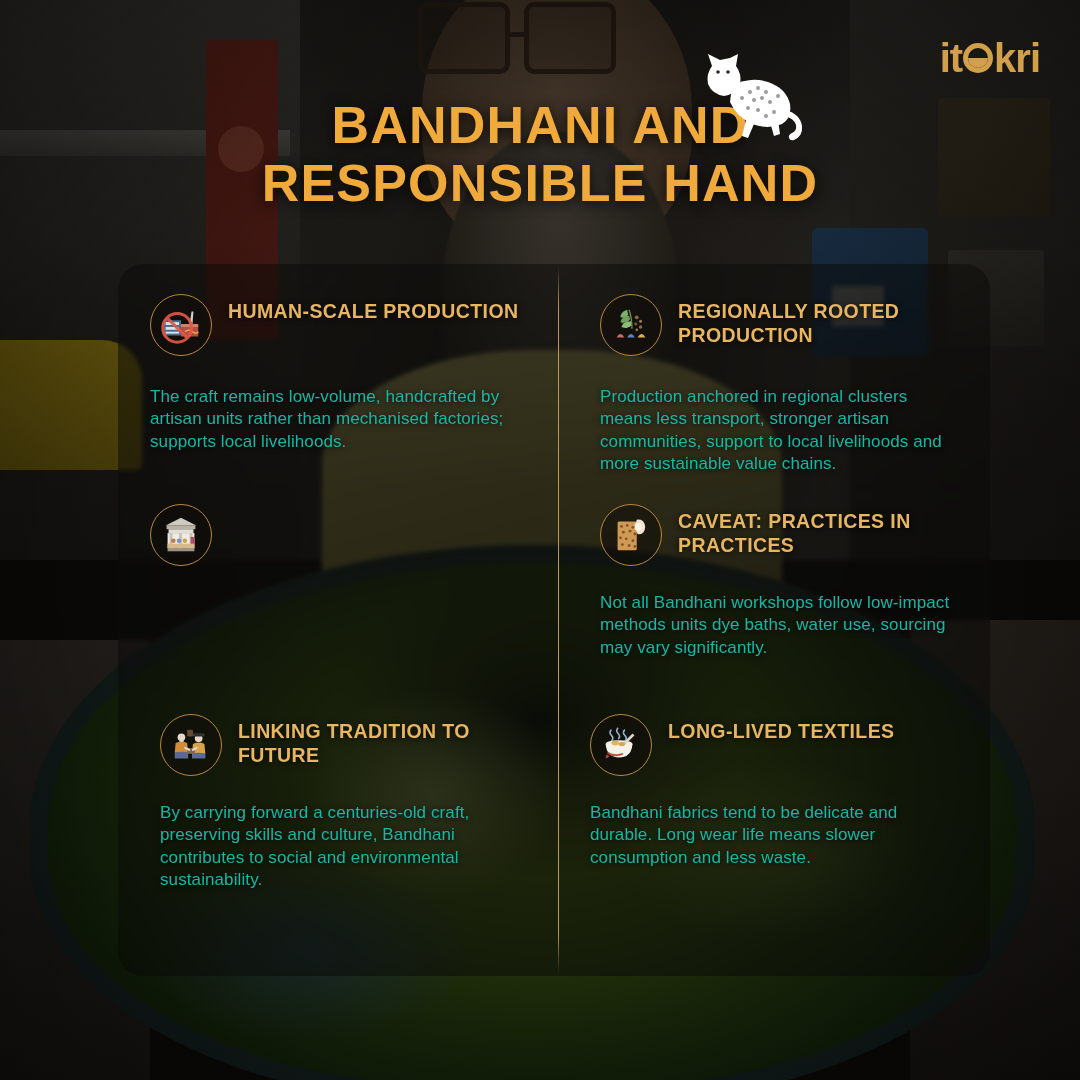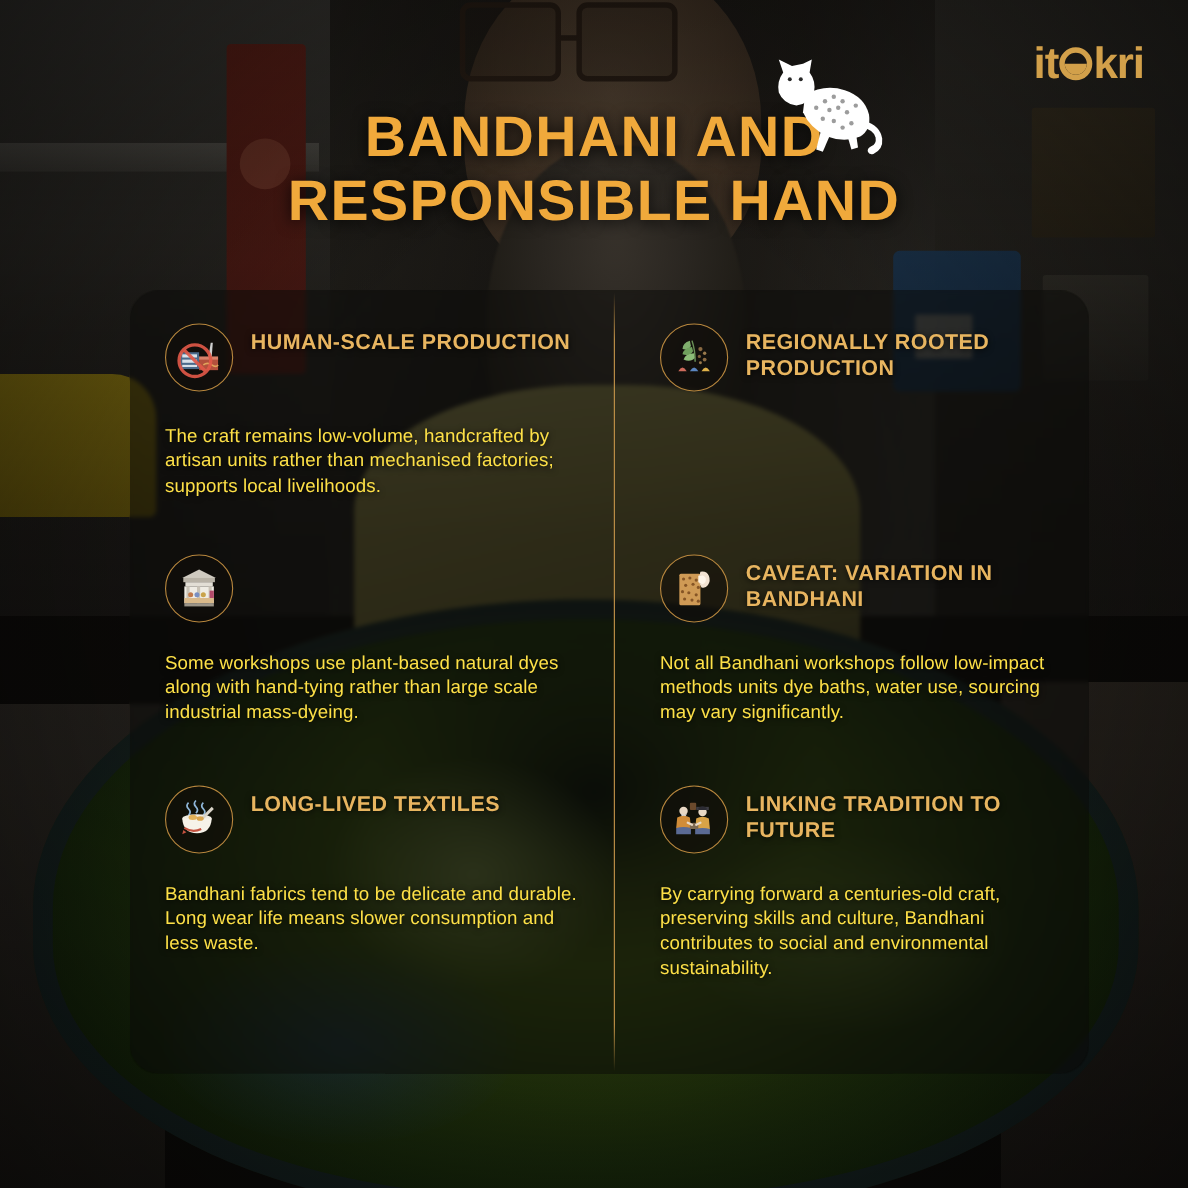--- a/index.html
+++ b/index.html
@@ -236,21 +236,21 @@
   .card-title {
     color:#e8b560;
     font-size:19.5px; font-weight:bold;
     line-height:1.22; letter-spacing:.4px;
     padding-top:6px;
     text-shadow:0 1px 6px rgba(0,0,0,.8);
   }
 
   .card-body {
     margin-top:26px;
-    color:#fde047;
+    color:#14b8a6;
     font-size:17px; line-height:1.32;
     letter-spacing:.1px;
     text-shadow:0 1px 6px rgba(0,0,0,.9);
     max-width:385px;
   }
   .card.right .card-body { max-width:400px; }
 
   
   .card.r1 .card-body { margin-top:30px; }
 </style>
@@ -373,20 +373,21 @@
             <circle cx="29" cy="23" r="1.5" fill="#7d5e3a"></circle>
             <circle cx="34" cy="26" r="1.8" fill="#8a6a42"></circle>
             <circle cx="30" cy="29" r="1.4" fill="#9a7a4c"></circle>
             <path d="M9 37 q4 -7 8 0 Z" fill="#cf6b5c"></path>
             <path d="M20 37 q4 -7 8 0 Z" fill="#5b86c0"></path>
             <path d="M31 37 q4 -7 8 0 Z" fill="#e0b24a"></path>
           </svg>
         </div>
         <div class="card-title">REGIONALLY ROOTED PRODUCTION</div>
       </div>
+      <div class="card-body">Production anchored in regional clusters means less transport, stronger artisan communities, support to local livelihoods and more sustainable value chains.</div>
     </div>
 
     <div class="card left">
       <div class="card-head">
         <div class="icon-circle">
           <svg viewBox="0 0 48 48" xmlns="http://www.w3.org/2000/svg">
             <path d="M8 14 L24 6 L40 14 Z" fill="#cfcac0"></path>
             <rect x="9" y="14" width="30" height="4" fill="#b8b2a6"></rect>
             <rect x="11" y="18" width="26" height="4" fill="#e2ded5"></rect>
             <rect x="10" y="22" width="28" height="16" fill="#efece4"></rect>
@@ -395,21 +396,20 @@
             <rect x="33" y="22" width="3" height="16" fill="#c9c3b7"></rect>
             <rect x="34" y="26" width="4" height="9" fill="#b34a6a"></rect>
             <rect x="10" y="33" width="28" height="5" fill="#d9b98a"></rect>
             <circle cx="16" cy="30" r="2.4" fill="#c27a4a"></circle>
             <circle cx="22" cy="30" r="2.4" fill="#7a8fc2"></circle>
             <circle cx="28" cy="30" r="2.4" fill="#c9a34a"></circle>
             <rect x="10" y="38" width="28" height="3" fill="#9b9488"></rect>
           </svg>
         </div>
       </div>
-      <div class="card-body">Some workshops use plant-based natural dyes along with hand-tying rather than large scale industrial mass-dyeing.</div>
     </div>
 
     <div class="card right">
       <div class="card-head">
         <div class="icon-circle">
           <svg viewBox="0 0 48 48" xmlns="http://www.w3.org/2000/svg">
             <rect x="10" y="10" width="20" height="30" rx="1.5" fill="#cf9a55"></rect>
             <g fill="#7a4a1e" opacity=".85">
               <circle cx="14" cy="15" r="1.5"></circle>
                 <circle cx="20" cy="14" r="1.5"></circle>
@@ -421,44 +421,23 @@
                 <circle cx="19" cy="28" r="1.5"></circle>
                 <circle cx="26" cy="30" r="1.5"></circle>
               <circle cx="15" cy="34" r="1.5"></circle>
                 <circle cx="22" cy="35" r="1.5"></circle>
                 <circle cx="28" cy="36" r="1.5"></circle>
             </g>
             <path d="M30 8 q6 -1 8 4 q2 5 -1 9 q-2 3 -6 2 l-2 -4 q4 0 4 -4 q0 -4 -4 -3 Z" fill="#f2e3d2"></path>
             <path d="M28 12 q5 -2 7 2 q1 4 -3 6 l-4 -2 Z" fill="#fff6ea"></path>
           </svg>
         </div>
-        <div class="card-title">CAVEAT: VARIATION IN BANDHANI</div>
+        <div class="card-title">CAVEAT: PRACTICES IN PRACTICES</div>
       </div>
       <div class="card-body">Not all Bandhani workshops follow low-impact methods units dye baths, water use, sourcing may vary significantly.</div>
-    </div>
-
-    <div class="card left">
-      <div class="card-head">
-        <div class="icon-circle">
-          <svg viewBox="0 0 48 48" xmlns="http://www.w3.org/2000/svg">
-            <path d="M14 8 q-3 3 0 6 q3 3 0 6" stroke="#8fb6d8" stroke-width="1.6" fill="none"></path>
-            <path d="M21 6 q-3 3 0 6 q3 3 0 6" stroke="#8fb6d8" stroke-width="1.6" fill="none"></path>
-            <path d="M28 8 q-3 3 0 6 q3 3 0 6" stroke="#8fb6d8" stroke-width="1.6" fill="none"></path>
-            <ellipse cx="22" cy="23" rx="14" ry="4" fill="#f0ece2"></ellipse>
-            <path d="M8 23 q1 14 14 14 q13 0 14 -14 Z" fill="#f6f2e8"></path>
-            <path d="M26 22 L36 12 L38 14 L28 24 Z" fill="#d9d4c8"></path>
-            <ellipse cx="18" cy="22" rx="4" ry="2.4" fill="#e2b25a"></ellipse>
-            <ellipse cx="25" cy="23" rx="3.4" ry="2.2" fill="#d9a54e"></ellipse>
-            <path d="M10 32 q8 5 16 1" stroke="#c4523f" stroke-width="2" fill="none"></path>
-            <path d="M9 34 l-1 4 l4 -2 Z" fill="#c4523f"></path>
-          </svg>
-        </div>
-        <div class="card-title">LONG-LIVED TEXTILES</div>
-      </div>
-      <div class="card-body">Bandhani fabrics tend to be delicate and durable. Long wear life means slower consumption and less waste.</div>
     </div>
 
     <div class="card right">
       <div class="card-head">
         <div class="icon-circle">
           <svg viewBox="0 0 48 48" xmlns="http://www.w3.org/2000/svg">
             <rect x="20" y="8" width="6" height="7" rx="1" fill="#6b4a2c"></rect>
             <rect x="26" y="12" width="12" height="3" fill="#3c3c42"></rect>
             <circle cx="14" cy="16" r="4" fill="#e8d8c4"></circle>
             <path d="M12 18 q3 3 5 0 q0 4 -5 4 Z" fill="#d8d8d8"></path>
@@ -471,14 +450,35 @@
             <path d="M20 28 q4 -2 8 0 l0 5 l-8 0 Z" fill="#7d6a52"></path>
             <path d="M18 27 l4 2" stroke="#e8d8c4" stroke-width="2.2" stroke-linecap="round"></path>
             <path d="M30 27 l-4 2" stroke="#e8d8c4" stroke-width="2.2" stroke-linecap="round"></path>
           </svg>
         </div>
         <div class="card-title">LINKING TRADITION TO FUTURE</div>
       </div>
       <div class="card-body">By carrying forward a centuries-old craft, preserving skills and culture, Bandhani contributes to social and environmental sustainability.</div>
     </div>
 
+    <div class="card left">
+      <div class="card-head">
+        <div class="icon-circle">
+          <svg viewBox="0 0 48 48" xmlns="http://www.w3.org/2000/svg">
+            <path d="M14 8 q-3 3 0 6 q3 3 0 6" stroke="#8fb6d8" stroke-width="1.6" fill="none"></path>
+            <path d="M21 6 q-3 3 0 6 q3 3 0 6" stroke="#8fb6d8" stroke-width="1.6" fill="none"></path>
+            <path d="M28 8 q-3 3 0 6 q3 3 0 6" stroke="#8fb6d8" stroke-width="1.6" fill="none"></path>
+            <ellipse cx="22" cy="23" rx="14" ry="4" fill="#f0ece2"></ellipse>
+            <path d="M8 23 q1 14 14 14 q13 0 14 -14 Z" fill="#f6f2e8"></path>
+            <path d="M26 22 L36 12 L38 14 L28 24 Z" fill="#d9d4c8"></path>
+            <ellipse cx="18" cy="22" rx="4" ry="2.4" fill="#e2b25a"></ellipse>
+            <ellipse cx="25" cy="23" rx="3.4" ry="2.2" fill="#d9a54e"></ellipse>
+            <path d="M10 32 q8 5 16 1" stroke="#c4523f" stroke-width="2" fill="none"></path>
+            <path d="M9 34 l-1 4 l4 -2 Z" fill="#c4523f"></path>
+          </svg>
+        </div>
+        <div class="card-title">LONG-LIVED TEXTILES</div>
+      </div>
+      <div class="card-body">Bandhani fabrics tend to be delicate and durable. Long wear life means slower consumption and less waste.</div>
+    </div>
+
   </div>
 </div>
 
 </body></html>

